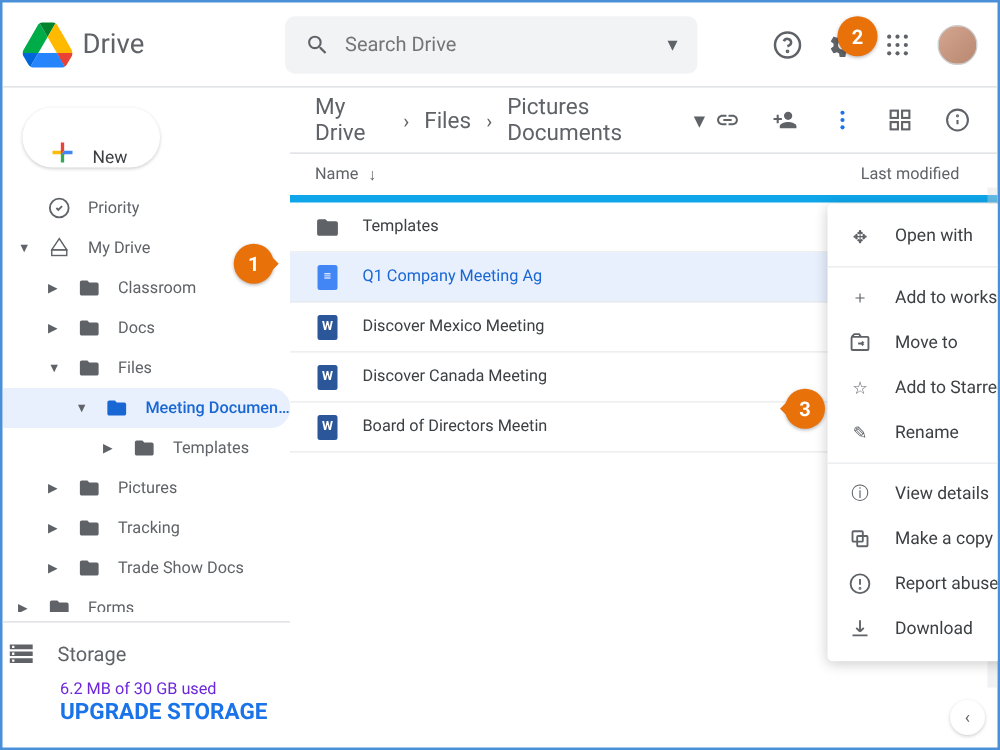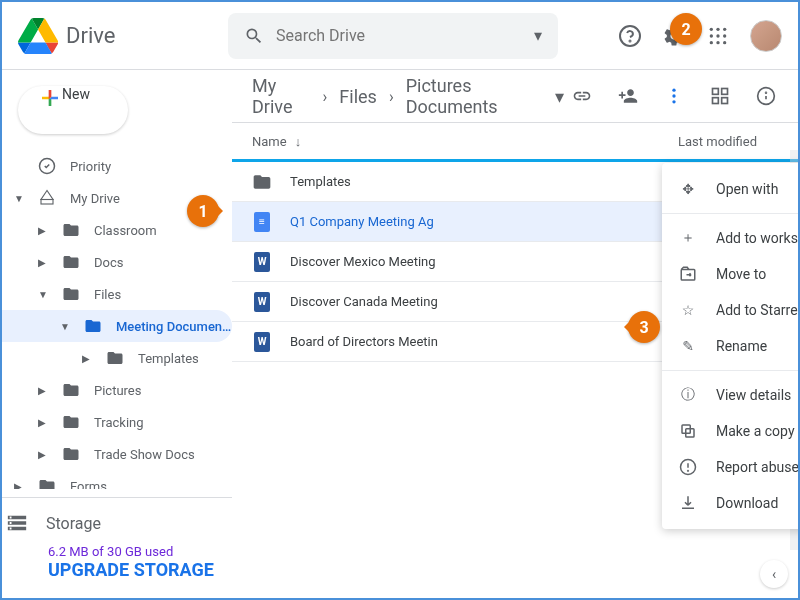--- a/index.html
+++ b/index.html
@@ -9,43 +9,43 @@
 .drive-logo{width:40px;height:40px}
 .drive-text{font-size:22px;color:#5f6368}
 .search-bar{flex:1;max-width:330px;height:46px;background:#f1f3f4;border-radius:8px;display:flex;align-items:center;padding:0 16px;gap:12px}
 .search-bar input{border:none;background:transparent;font-size:16px;color:#5f6368;outline:none;flex:1}
 .search-drop{margin-left:auto;color:#5f6368}
 .header-right{margin-left:auto;display:flex;align-items:center;gap:20px}
 .icon-btn{width:24px;height:24px;display:flex;align-items:center;justify-content:center;cursor:pointer;color:#5f6368}
 .avatar{width:32px;height:32px;border-radius:50%;background:linear-gradient(135deg,#d4a590,#b88870);border:1px solid #ccc}
 .main{display:flex;height:calc(100% - 64px)}
 .sidebar{width:230px;padding:8px 0;display:flex;flex-direction:column}
-.new-btn{margin:8px 16px 16px;width:110px;height:48px;border-radius:24px;background:#fff;box-shadow:0 1px 3px rgba(0,0,0,0.2);display:flex;align-items:flex-start;gap:0;padding:0 20px;cursor:pointer;font-size:14px;color:#3c4043}
+.new-btn{margin:8px 16px 16px;width:110px;height:48px;border-radius:24px;background:#fff;box-shadow:0 1px 3px rgba(0,0,0,0.2);display:flex;align-items:flex-end;gap:12px;padding:0 20px;cursor:pointer;font-size:14px;color:#3c4043}
 .plus-icon{width:24px;height:24px}
 .sb-list{flex:1;overflow-y:auto;font-size:13px;color:#5f6368}
 .sb-item{display:flex;align-items:center;height:32px;padding:0 0 0 12px;gap:14px;cursor:pointer;border-radius:0 16px 16px 0}
 .sb-item.l1{padding-left:36px}
 .sb-item.l2{padding-left:58px}
 .sb-item.l3{padding-left:80px}
 .sb-item.selected{background:#e8f0fe;color:#1967d2;font-weight:500}
 .sb-arrow{width:10px;color:#5f6368;font-size:10px}
 .sb-icon{width:18px;height:18px;display:flex;align-items:center;justify-content:center}
 .sb-label{white-space:nowrap;overflow:hidden;text-overflow:ellipsis}
 .storage{border-top:1px solid #dadce0;margin-top:8px;padding:14px 4px}
 .storage-row{display:flex;align-items:center;gap:18px;margin-bottom:10px;color:#5f6368}
 .storage-txt{font-size:13px;color:#6d28d9;margin-left:42px}
 .upgrade{font-size:18px;color:#1a73e8;font-weight:700;margin-left:42px;margin-top:0;cursor:pointer}
 .content{flex:1;display:flex;flex-direction:column;position:relative;border-left:0}
 .breadcrumb{height:52px;display:flex;align-items:center;padding:0 20px;gap:6px;font-size:18px;color:#5f6368}
 .bc-seg{cursor:pointer}
 .bc-sep{font-size:16px;color:#5f6368;margin:0 6px}
 .bc-actions{margin-left:auto;display:flex;gap:22px;align-items:center}
-.list-header{height:40px;display:flex;align-items:center;padding:0 20px;border-top:1px solid #dadce0;border-bottom:3px solid #0ea5e9;font-size:13px;color:#5f6368}
+.list-header{height:40px;display:flex;align-items:center;padding:0 20px;border-top:1px solid #dadce0;border-bottom:6px solid #0ea5e9;font-size:13px;color:#5f6368}
 .col-name{flex:1;display:flex;align-items:center;gap:8px}
-.col-mod{width:100px;text-align:left}
+.col-mod{width:100px;text-align:center}
 .file-list{flex:1;overflow-y:auto}
 .file-row{height:40px;display:flex;align-items:center;padding:0 20px;border-bottom:1px solid #e8eaed;font-size:13px;color:#3c4043}
 .file-row.selected{background:#e8f0fe;color:#1967d2}
 .file-icon{width:20px;height:20px;margin-right:18px;display:flex;align-items:center;justify-content:center}
 .file-name{flex:1;white-space:nowrap;overflow:hidden;text-overflow:ellipsis}
 .file-mod{width:110px;font-size:12px;color:#5f6368}
 .file-row.selected .file-mod{color:#1967d2}
 .context-menu{position:absolute;top:93px;left:430px;width:280px;background:#fff;border-radius:4px;box-shadow:0 2px 10px rgba(0,0,0,0.2);padding:8px 0;z-index:100}
 .menu-item{height:36px;display:flex;align-items:center;padding:0 16px;gap:18px;font-size:14px;color:#3c4043;cursor:pointer}
 .menu-icon{width:20px;height:20px;display:flex;align-items:center;justify-content:center;color:#5f6368}

